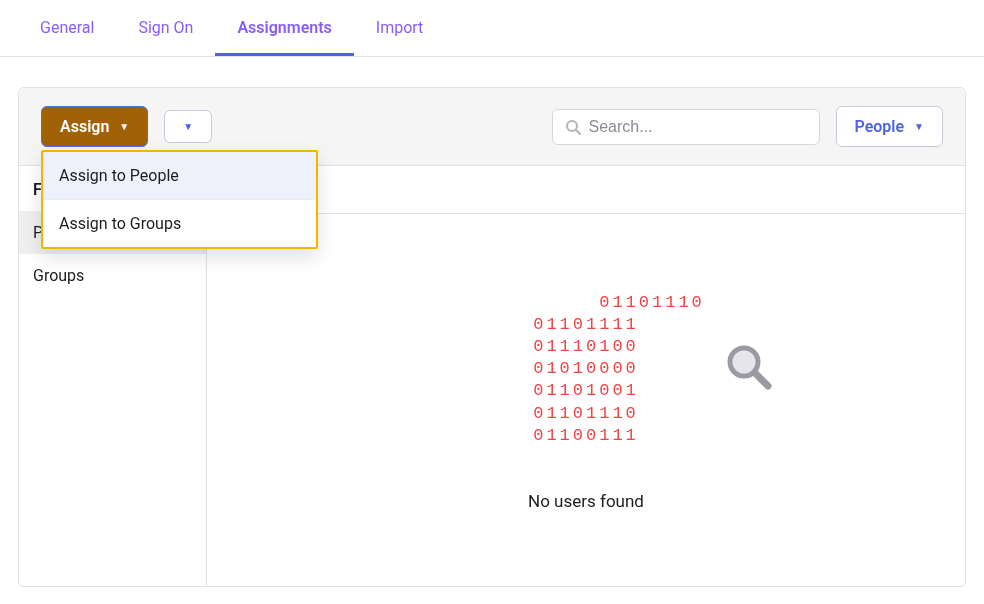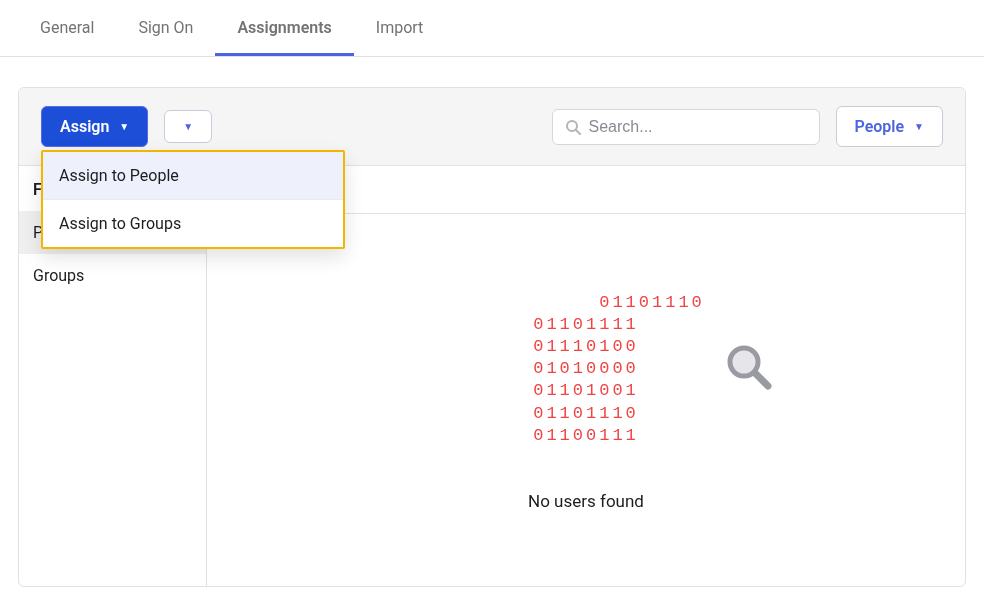--- a/index.html
+++ b/index.html
@@ -11,21 +11,21 @@
       overflow: hidden;
     }
     .tabs {
       display: flex;
       padding: 0 18px;
       border-bottom: 1px solid #e1e1e1;
     }
     .tab {
       padding: 18px 22px 16px;
       font-size: 16px;
-      color: #737373;
+      color: #8b5cf6;
       cursor: pointer;
       border-bottom: 3px solid transparent;
     }
     .tab.active {
       font-weight: 600;
       border-bottom-color: #4c64e0;
     }
     .panel {
       margin: 30px 18px 0;
       border: 1px solid #e1e1e1;
@@ -47,21 +47,21 @@
       align-items: center;
       gap: 10px;
       padding: 10px 18px;
       font-size: 16px;
       font-weight: 600;
       border-radius: 6px;
       cursor: pointer;
       border: 1px solid transparent;
     }
     .btn-primary {
-      background: #1d4ed8;
+      background: #a16207;
       color: #fff;
       border-color: #546be7;
     }
     .btn-secondary {
       background: #fff;
       color: #4c64e0;
       border-color: #c7cdd8;
     }
     .caret {
       font-size: 10px;
@@ -87,21 +87,21 @@
     .search-box input::placeholder { color: #8a8a93; }
     .search-icon {
       display: inline-flex;
       margin-right: 8px;
       color: #b4b4bb;
     }
     .dropdown-menu {
       position: absolute;
       top: 62px;
       left: 22px;
-      width: 304px;
+      width: 277px;
       background: #fff;
       border: 2px solid #f2b600;
       border-radius: 2px;
       box-shadow: 0 8px 20px rgba(0,0,0,0.12);
       z-index: 10;
     }
     .dropdown-item {
       padding: 14px 16px;
       font-size: 16px;
       color: #1d1d21;

